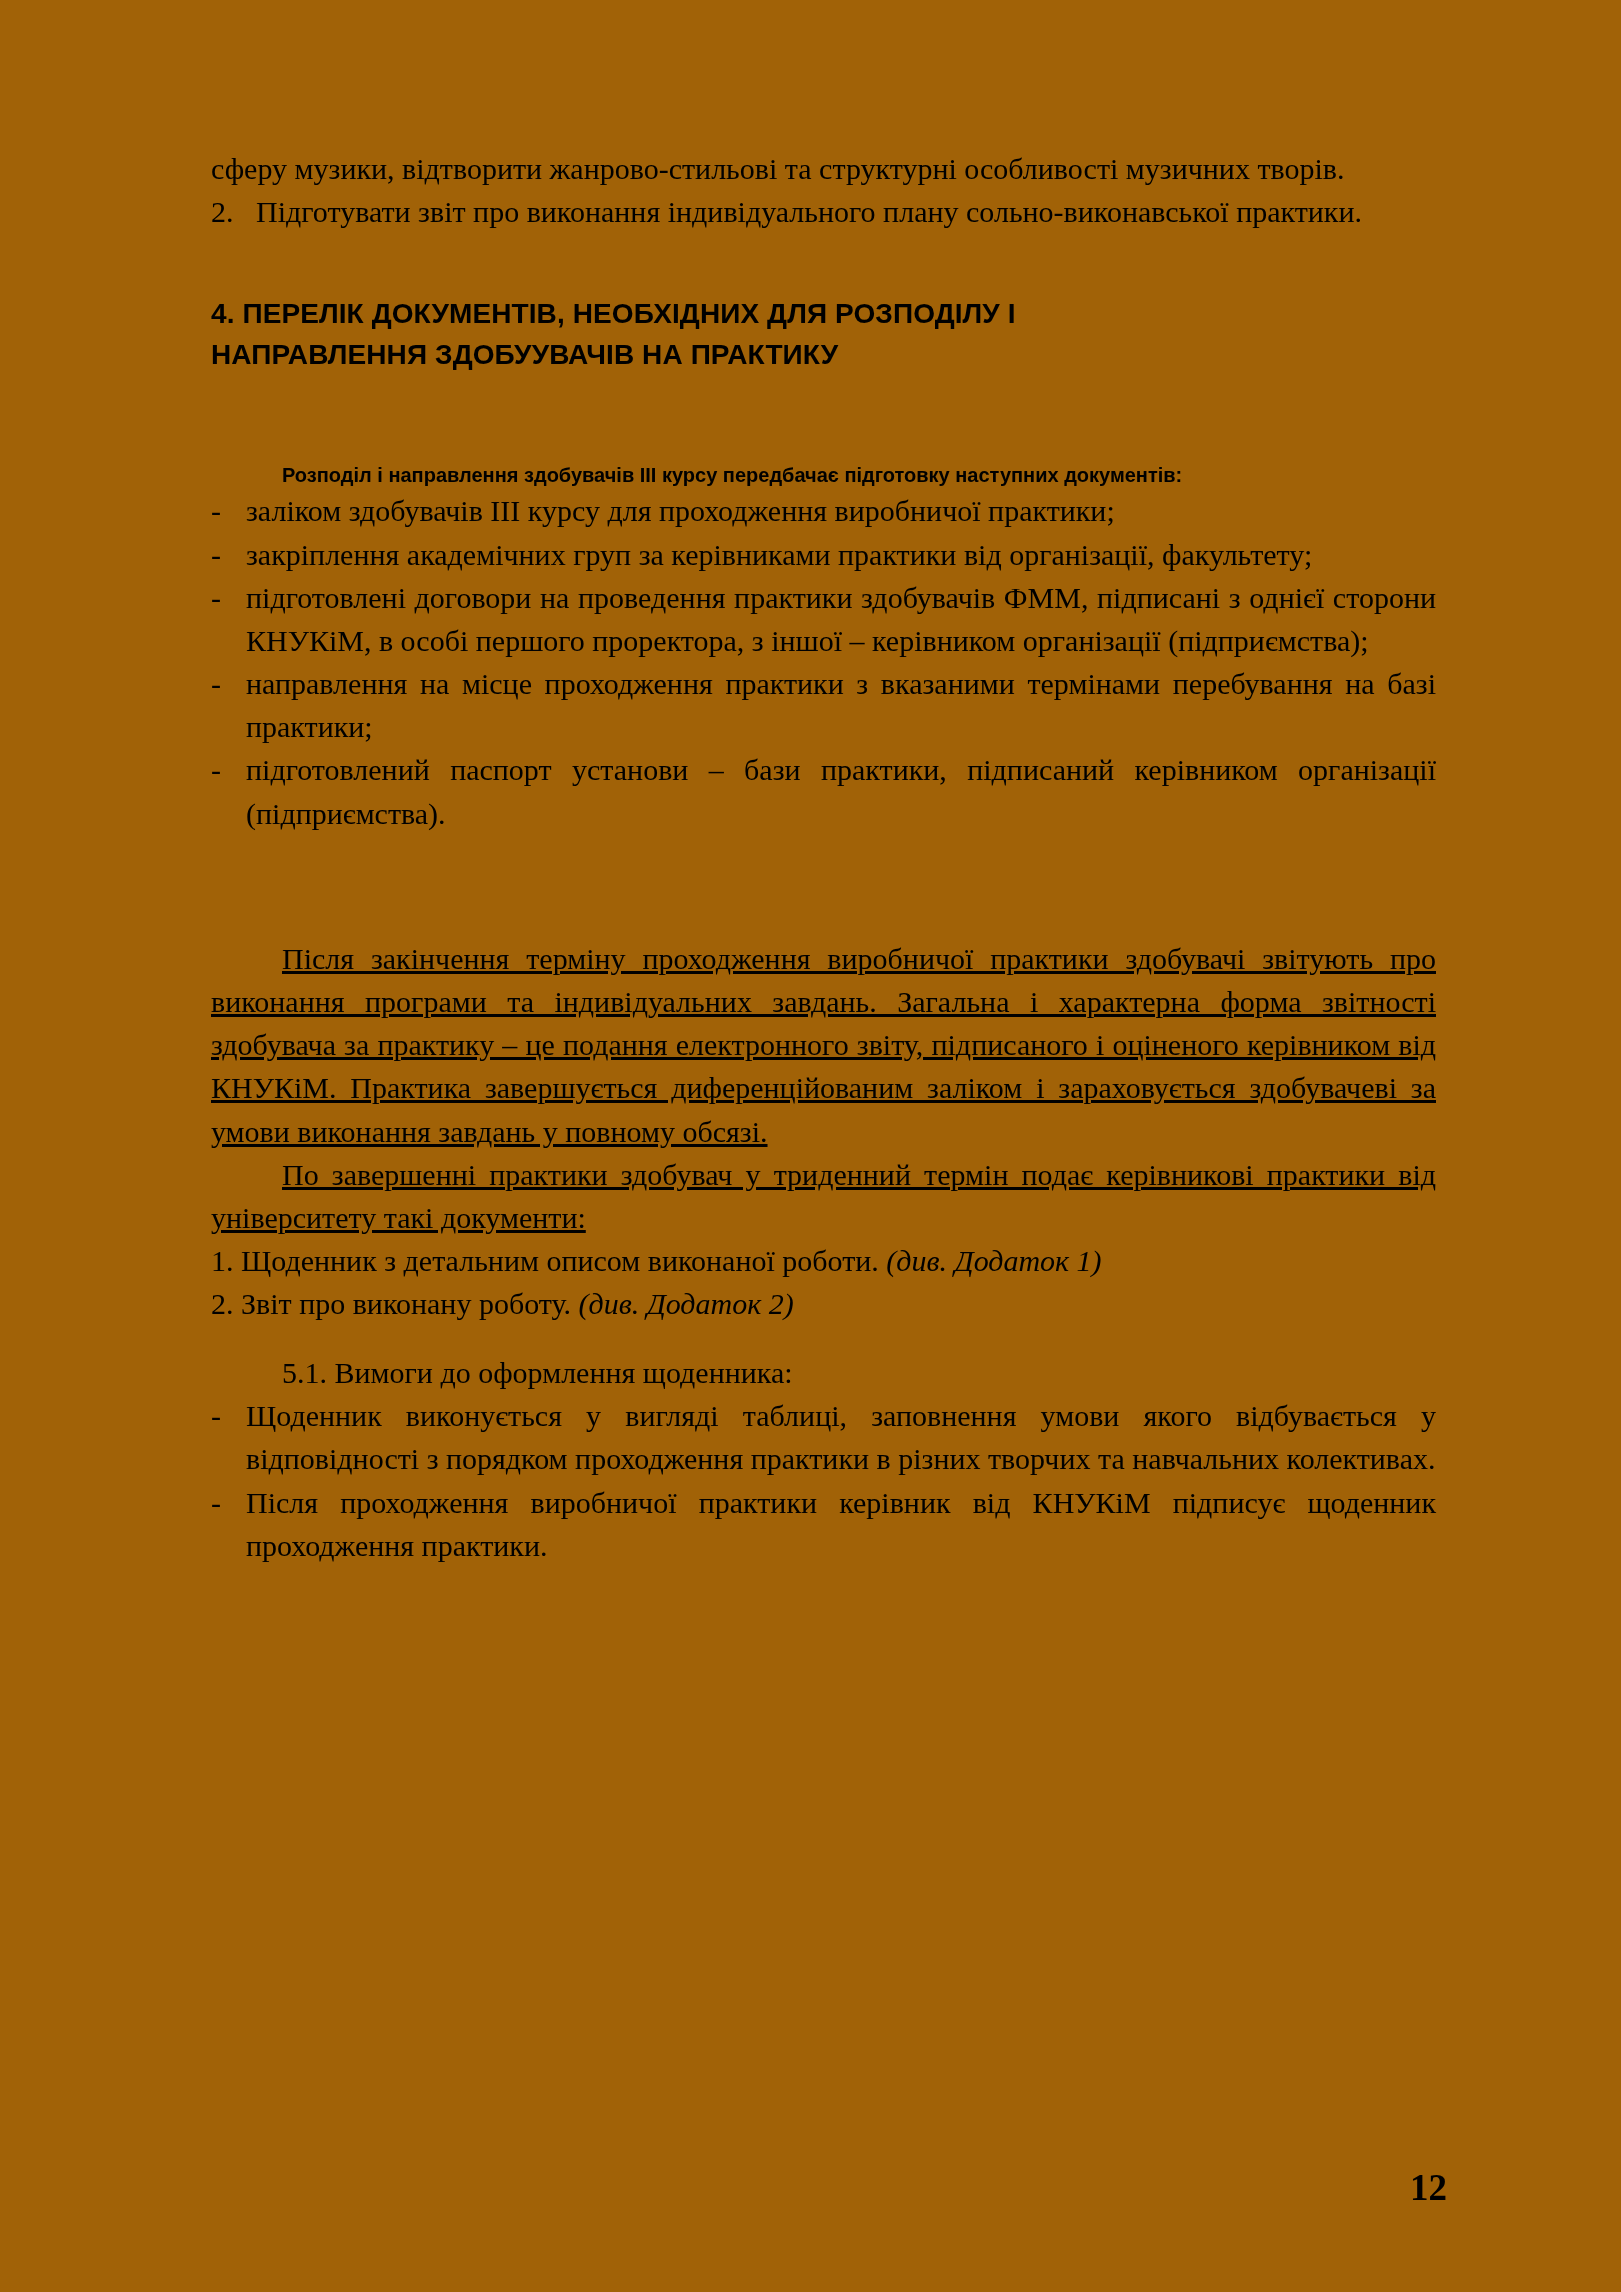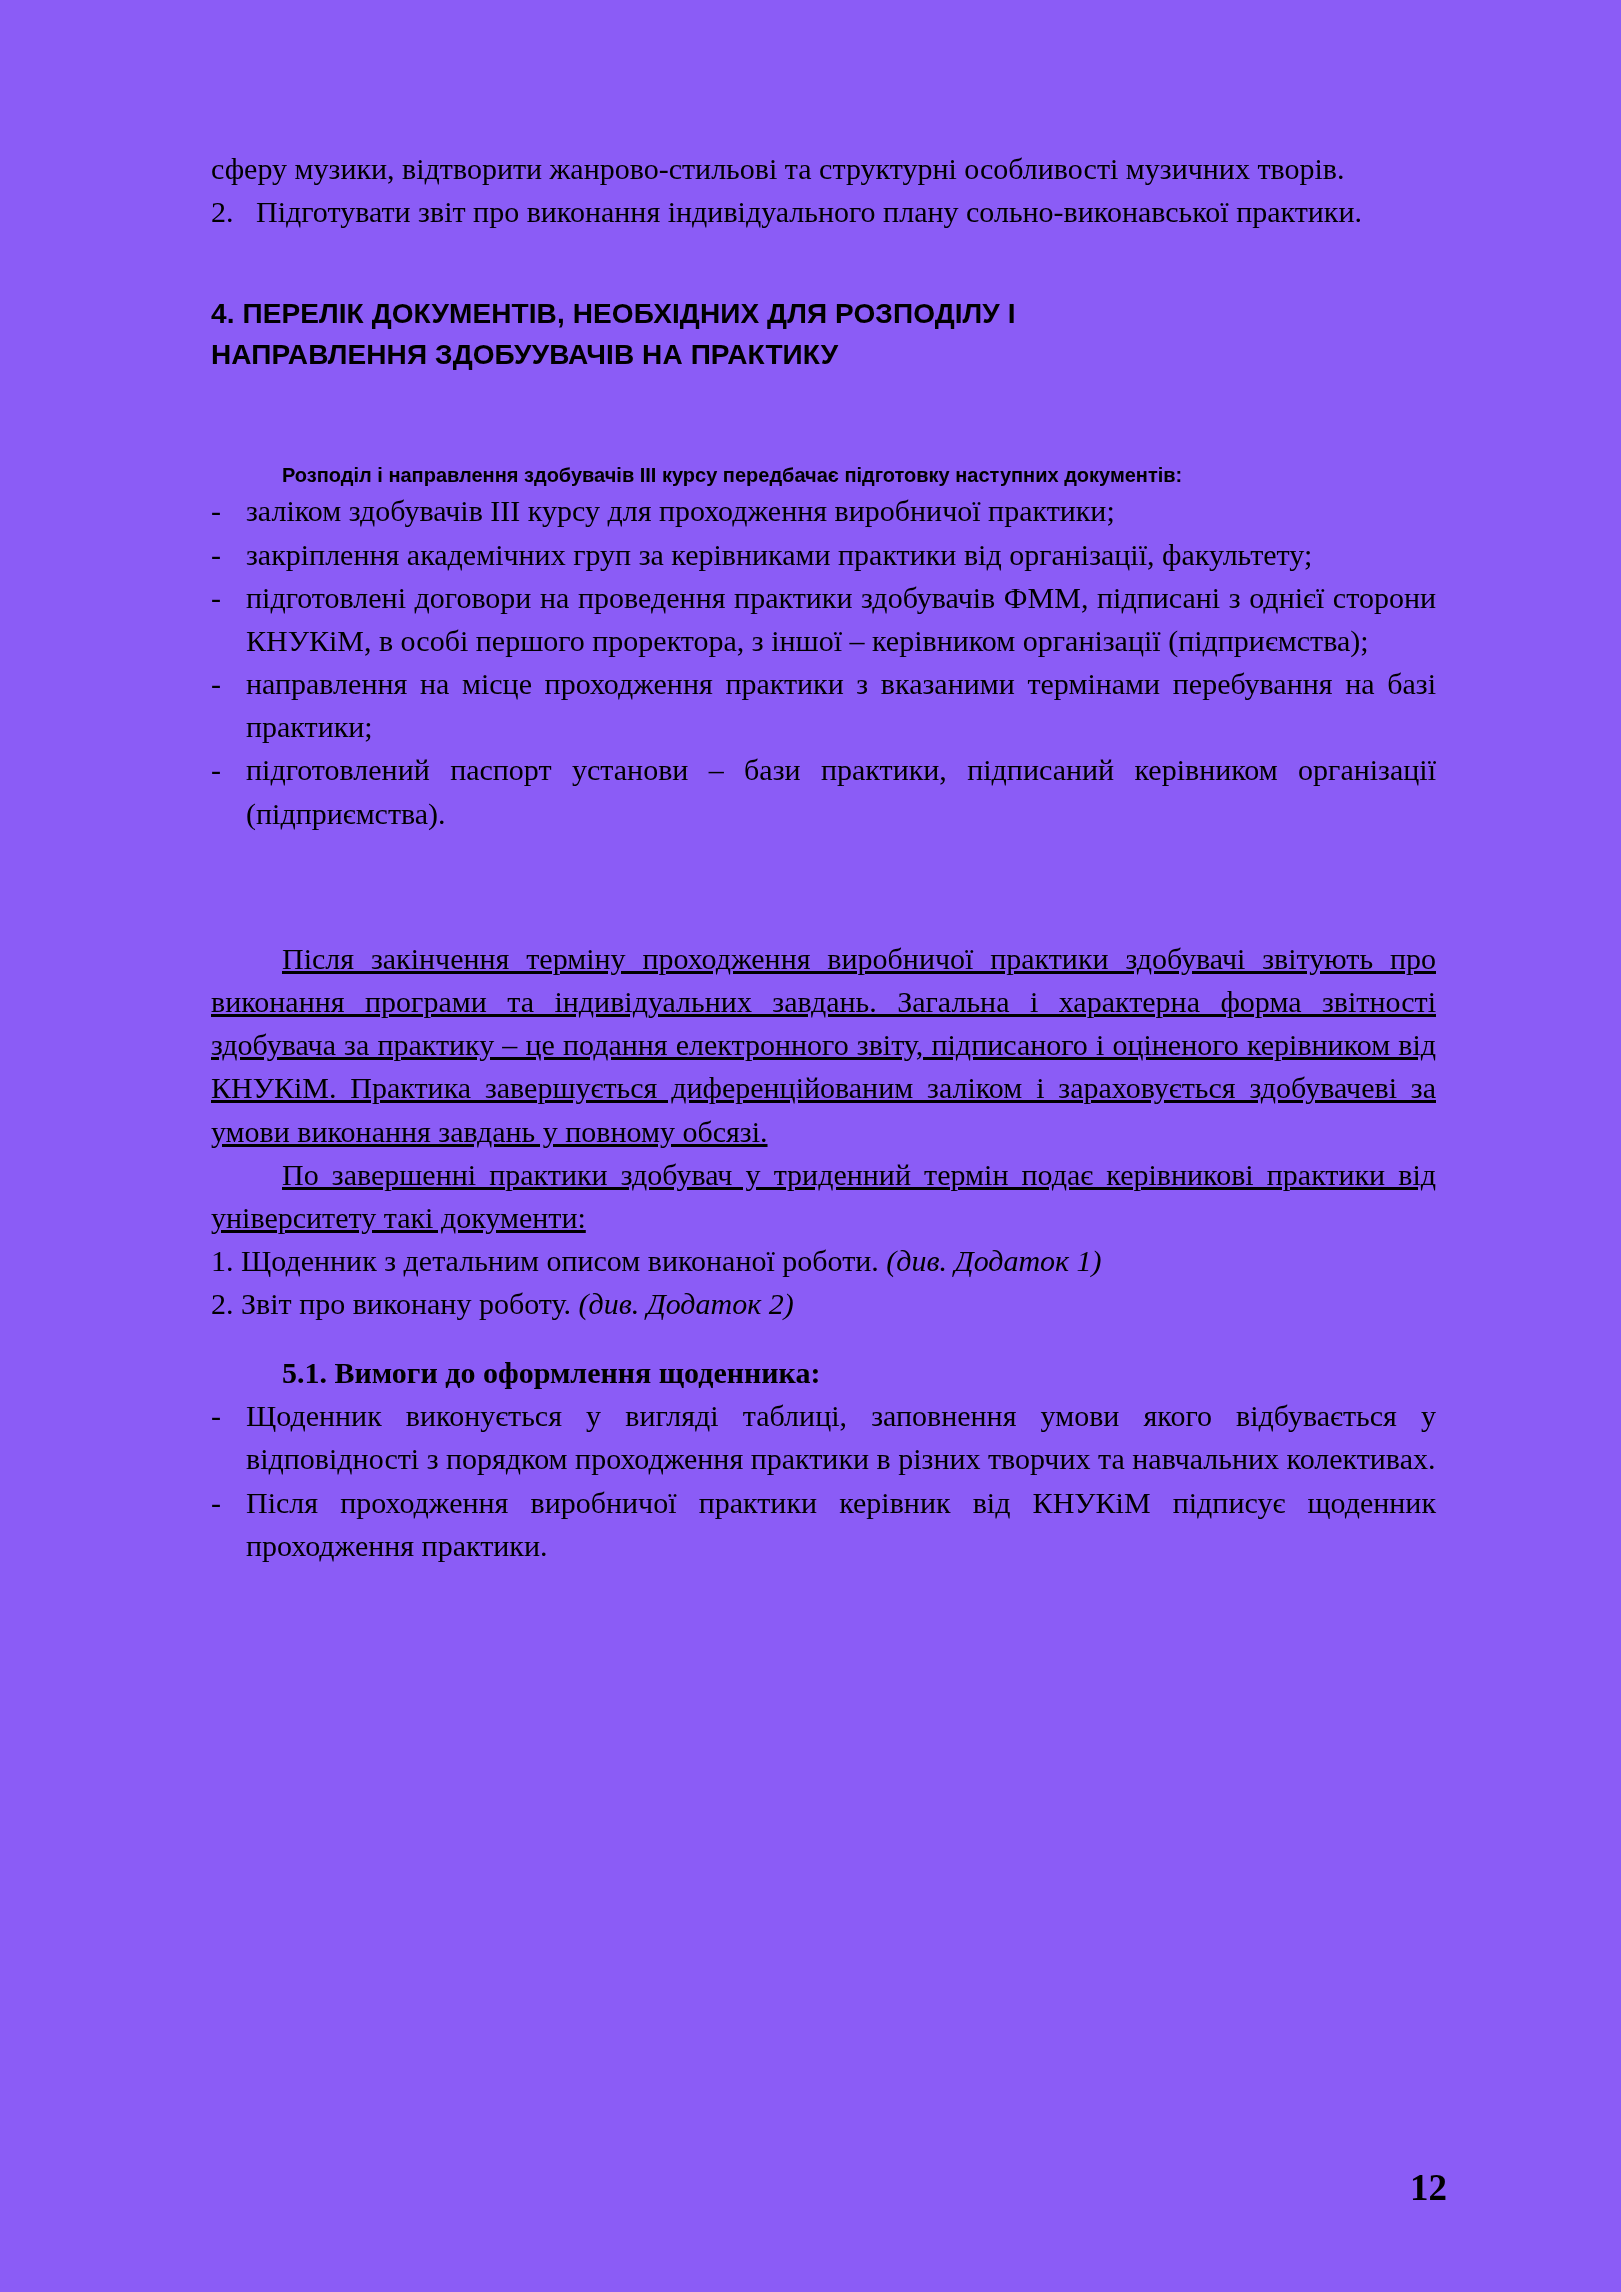--- a/index.html
+++ b/index.html
@@ -4,21 +4,21 @@
 <style>
   html, body {
     margin: 0;
     padding: 0;
     background: #ffffff;
   }
   .page {
     width: 1621px;
     height: 2293px;
     box-sizing: border-box;
-    background: #8b5cf6;
+    background: #a16207;
     position: relative;
     font-family: "Liberation Serif", serif;
     color: #000000;
     padding: 147px 186px 59px 211px;
   }
   .content {
     width: 1225px;
     font-size: 30px;
     line-height: 1.44;
   }
@@ -77,21 +77,21 @@
     font-weight: bold;
     font-size: 20px;
     text-align: justify;
     text-align-last: left;
     text-indent: 71px;
     line-height: 1.44;
     margin-top: 44px;
   }
   .subhead {
     font-family: "Liberation Serif", serif;
-    font-weight: bold;
+    font-weight: normal;
     font-size: 30px;
     text-indent: 71px;
     line-height: 1.44;
   }
 
   
   ul.dashlist {
     margin: 0;
     padding: 0;
     list-style: none;

